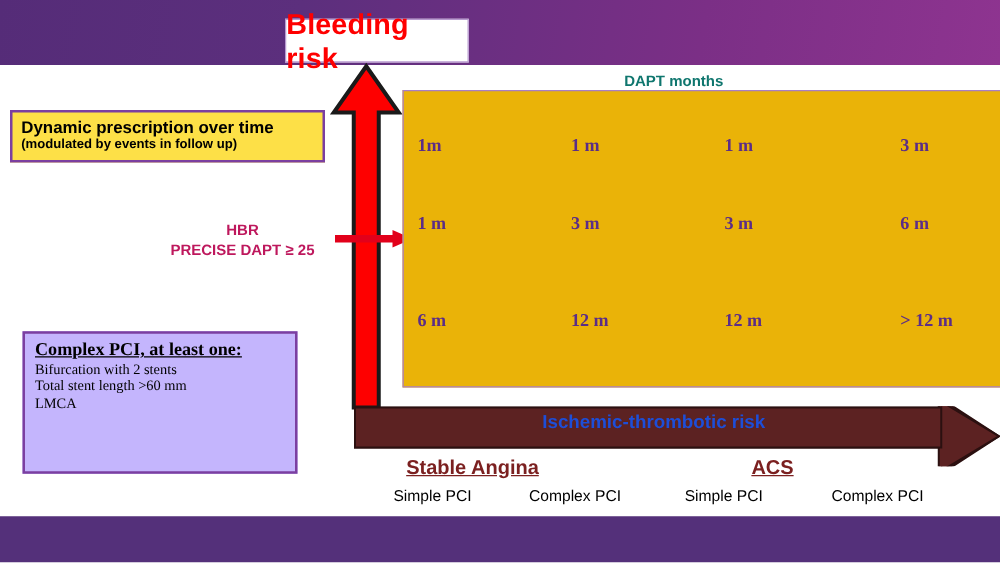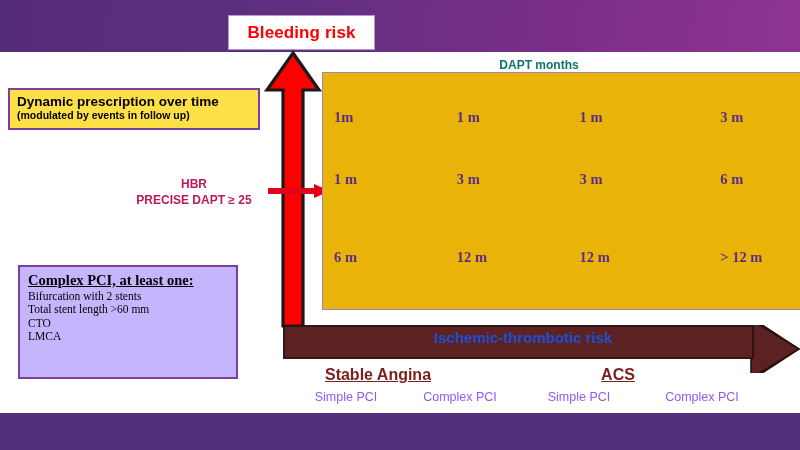--- a/index.html
+++ b/index.html
@@ -22,21 +22,21 @@
   }
 
   
   .title-box{
     position:absolute;left:228px;top:15px;width:147px;height:35px;
     background:#ffffff;border:1px solid #b89ad0;
     display:flex;align-items:center;justify-content:center;
     box-sizing:border-box;
   }
   .title-box span{
-    color:#fe0000;font-weight:bold;font-size:17px;letter-spacing:.1px;
+    color:#fe0000;font-weight:bold;font-size:23px;letter-spacing:.1px;
   }
 
   
   .dyn-box{
     position:absolute;left:8px;top:88px;width:252px;height:42px;
     background:#fde047;border:2px solid #7b3fa0;box-sizing:border-box;
     padding:4px 7px 0 7px;
   }
   .dyn-l1{font-size:13.5px;font-weight:bold;color:#000;line-height:15px;}
   .dyn-l2{font-size:10.5px;font-weight:bold;color:#000;line-height:13px;}
@@ -107,21 +107,21 @@
   .grp{
     position:absolute;top:366px;
     color:#7b2020;font-weight:bold;font-size:16px;
     text-decoration:underline;text-align:center;
   }
   .grp.stable{left:282px;width:192px;}
   .grp.acs{left:570px;width:96px;}
 
   .sub{
     position:absolute;top:390px;height:16px;
-    color:#8b5cf6;font-size:12.5px;text-align:center;
+    color:#000000;font-size:12.5px;text-align:center;
   }
   .sub.s1{left:288px;width:116px;}
   .sub.s2{left:398px;width:124px;}
   .sub.s3{left:523px;width:112px;}
   .sub.s4{left:640px;width:124px;}
 </style>
 </head>
 <body>
 
 <div class="slide">
@@ -153,21 +153,20 @@
 
   <div class="hbr">
     <div>HBR</div>
     <div>PRECISE DAPT ≥ 25</div>
   </div>
 
   <div class="pci-box">
     <div class="pci-title">Complex PCI, at least one:</div>
     <div class="pci-item">Bifurcation with 2 stents</div>
     <div class="pci-item">Total stent length &gt;60 mm</div>
-    <div class="pci-item">CTO</div>
     <div class="pci-item">LMCA</div>
   </div>
 
   <div class="dapt-title">DAPT months</div>
 
   <div class="grid-box">
     <div class="grid-row r1">
       <div class="cell c1">1m</div>
       <div class="cell c2">1 m</div>
       <div class="cell c3">1 m</div>

